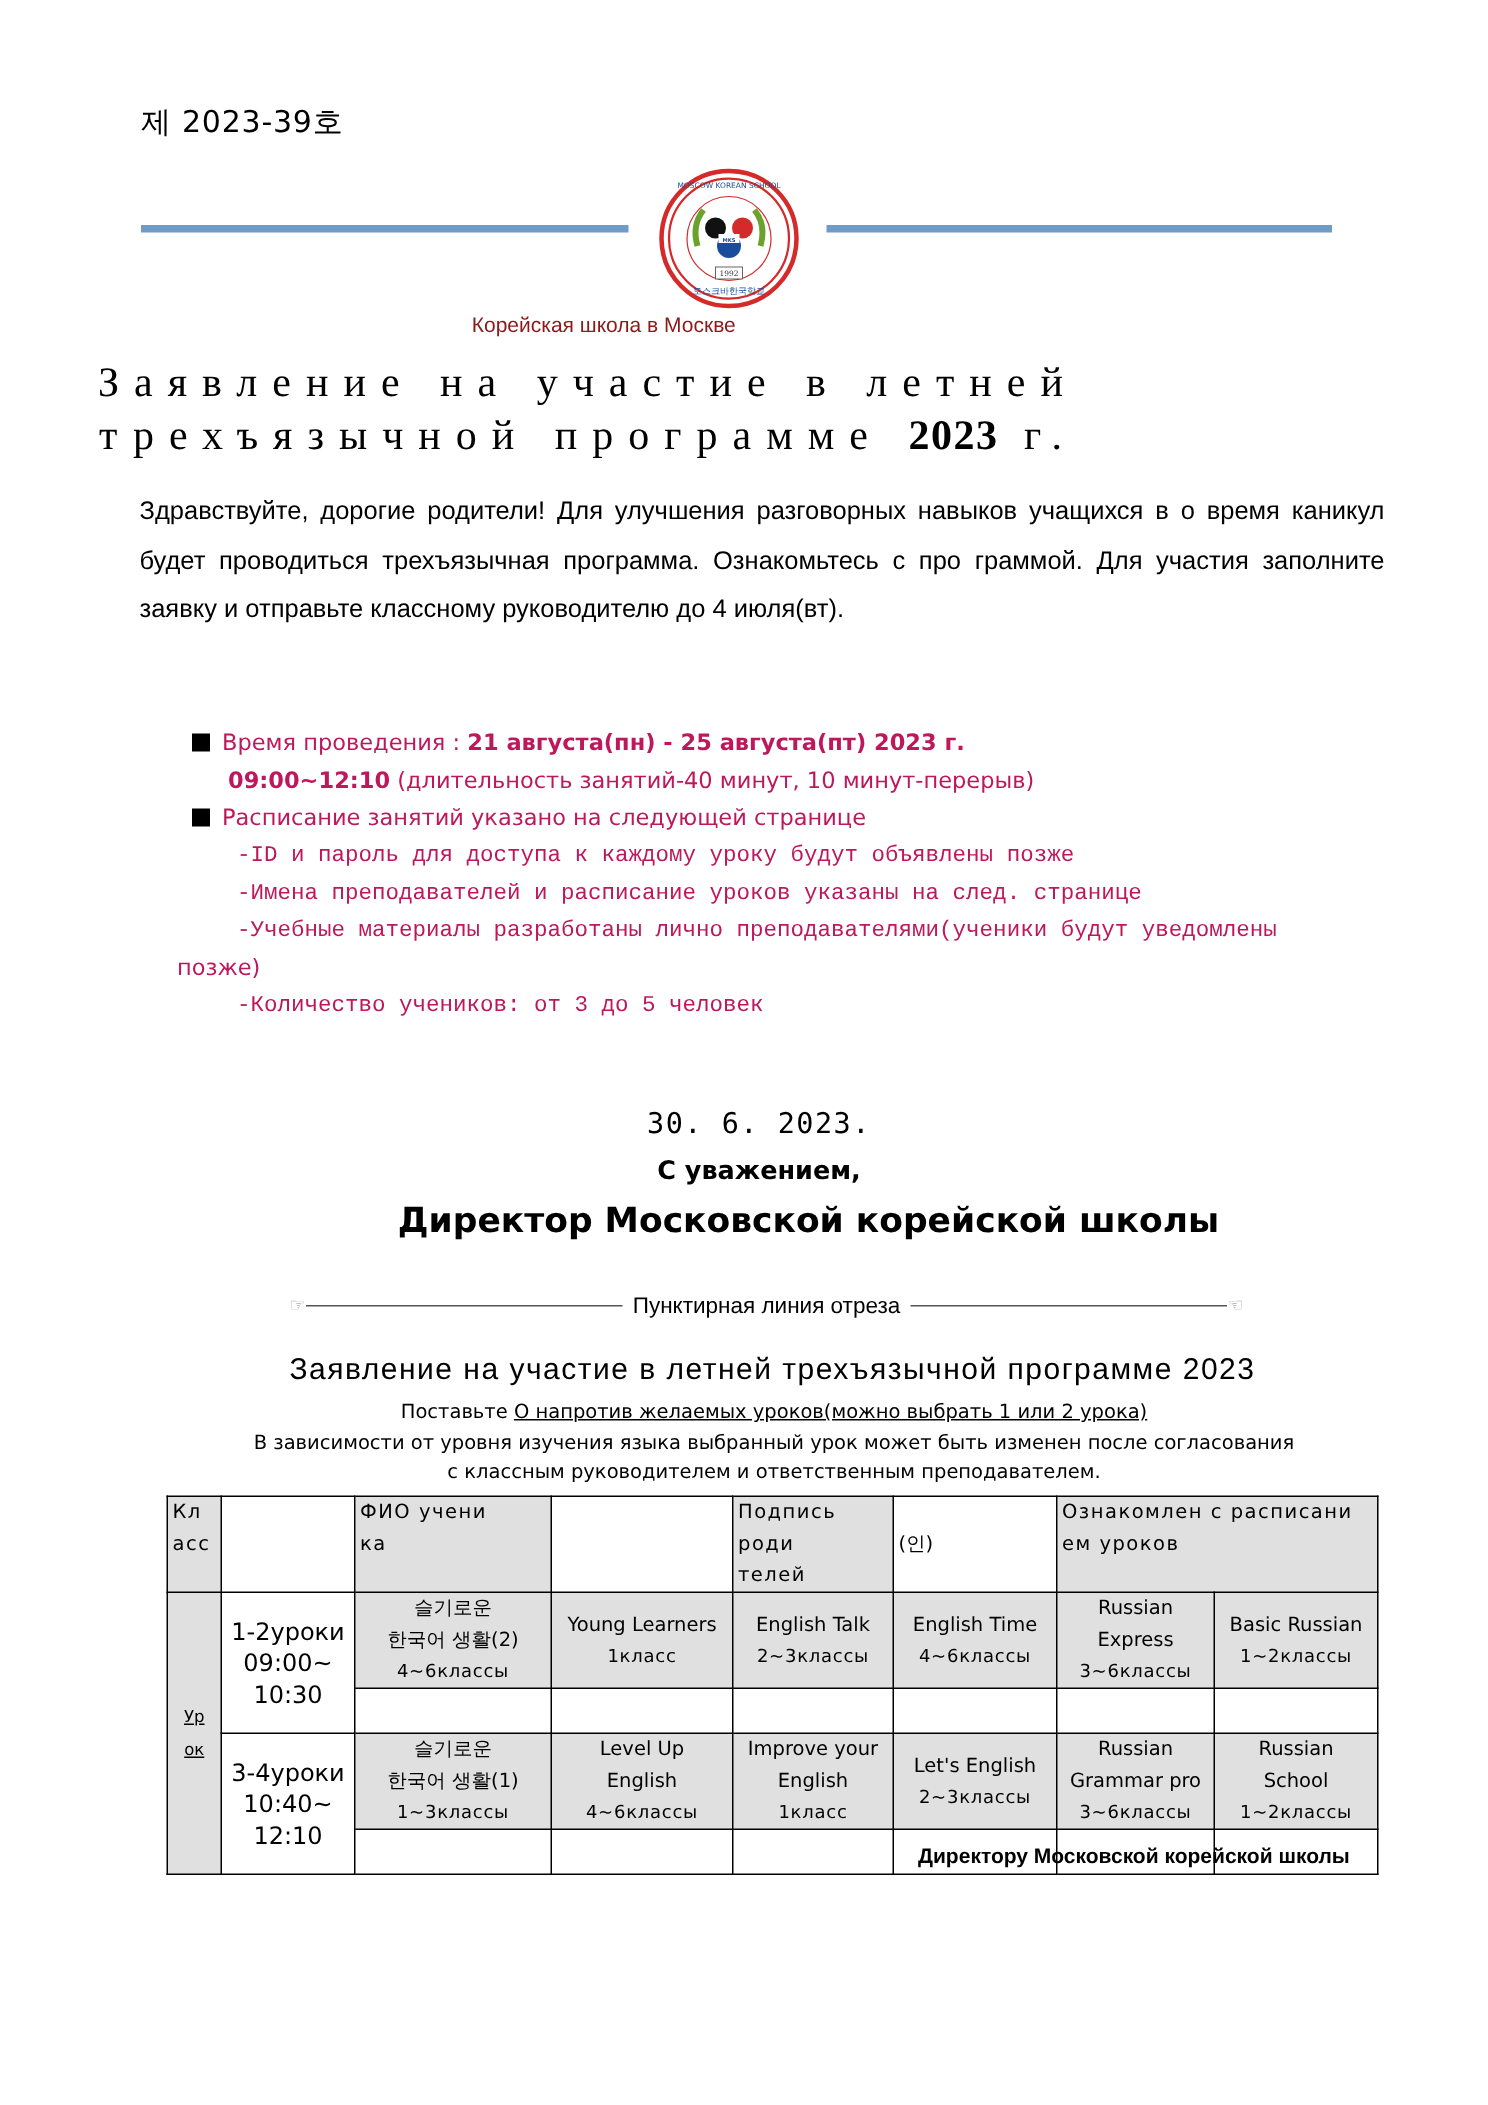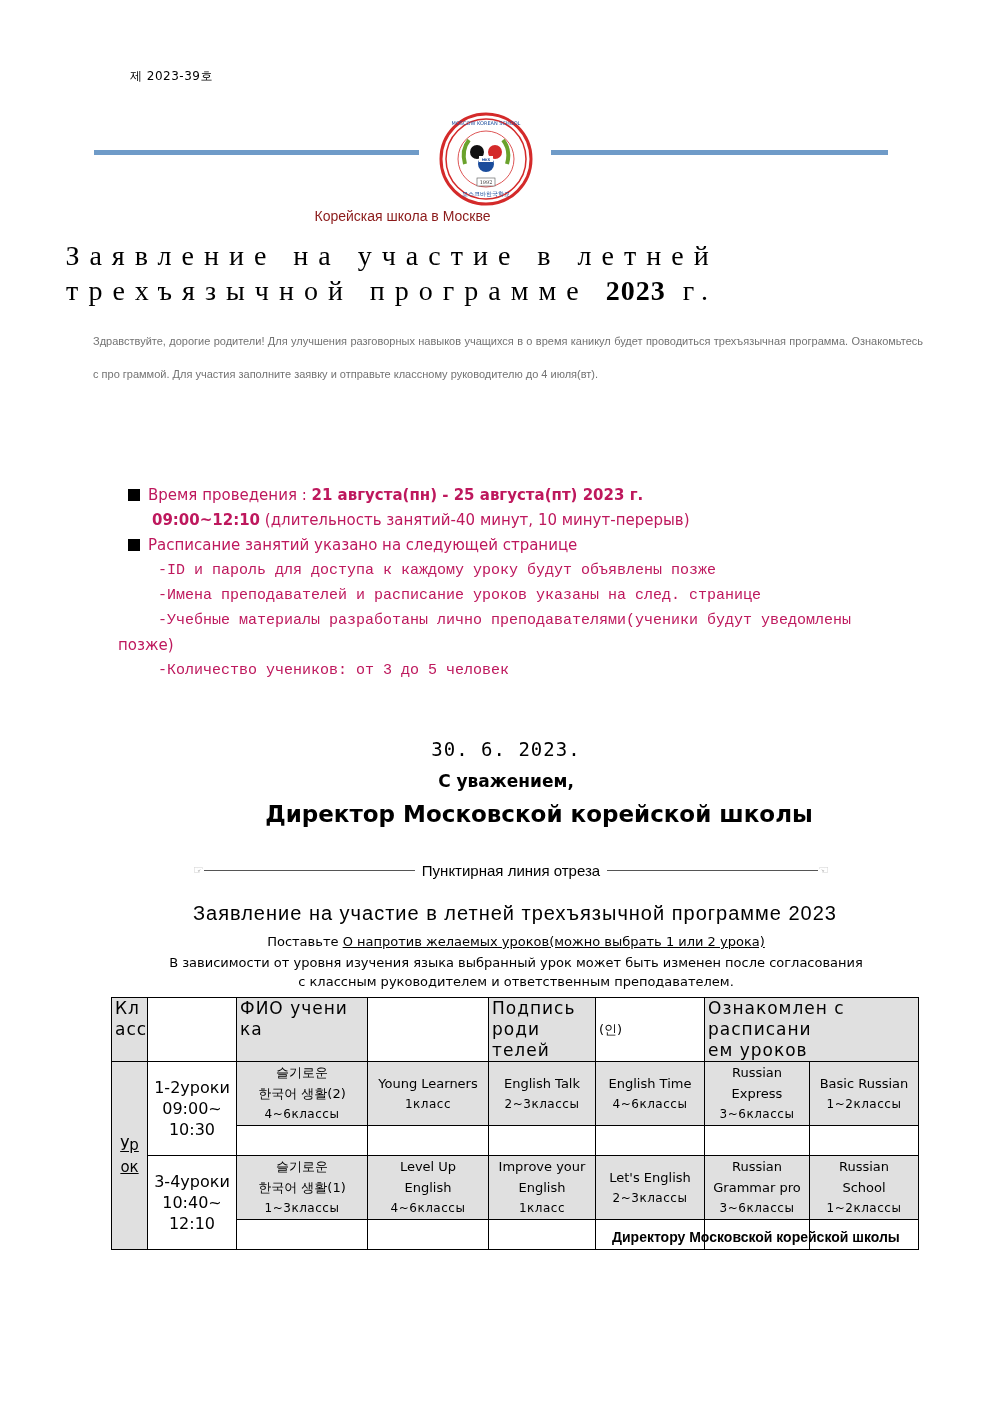--- a/index.html
+++ b/index.html
@@ -1,26 +1,26 @@
 <!DOCTYPE html>
 <html><head>
 <meta charset="utf-8">
 <style>
   html, body { margin: 0; padding: 0; background: #ffffff; }
   body { width: 992px; height: 1403px; position: relative; overflow: hidden; color: #000; font-family: "DejaVu Sans", sans-serif; }
   .abs { position: absolute; }
-  .docno { left: 94px; top: 68px; font-size: 12px; letter-spacing: 0.5px; margin-left: 36px; }
+  .docno { left: 94px; top: 68px; font-size: 20px; letter-spacing: 0.5px; }
   .hline { height: 5px; background: #6f9bc8; top: 150px; }
   .hline.left { left: 94px; width: 325px; }
   .hline.right { left: 551px; width: 337px; }
   .logo { left: 439px; top: 112px; width: 94px; height: 94px; }
   .school-name { left: 0; width: 805px; top: 208px; text-align: center; color: #8b1a1a; font-size: 14px; font-family: "Liberation Sans", sans-serif; }
   .title { left: 0; width: 784px; top: 238px; text-align: center; font-family: "Liberation Serif", serif; font-size: 28px; line-height: 35px; letter-spacing: 10px; }
   .title .yr { font-weight: bold; letter-spacing: 1px; }
-  .intro { left: 93px; width: 830px; top: 325px; font-size: 11px; line-height: 32.5px; font-family: "Liberation Sans", sans-serif; color: #737373; text-align: justify; }
+  .intro { left: 93px; width: 830px; top: 325px; font-size: 17px; line-height: 32.5px; font-family: "Liberation Sans", sans-serif; color: #000000; text-align: justify; }
   .list { left: 128px; top: 483px; width: 800px; font-size: 15px; line-height: 25px; color: #be185d; }
   .list .row { white-space: nowrap; }
   .list .sq { display: inline-block; width: 12px; height: 12px; background: #000; margin-right: 8px; vertical-align: -1px; }
   .list .ind1 { padding-left: 24px; }
   .list .ind2 { padding-left: 30px; font-family: Liberation Mono, monospace; }
   .list .wrap { margin-left: -10px; }
   .b { font-weight: bold; }
   .date { left: 0; width: 1012px; top: 738px; text-align: center; font-size: 19px; letter-spacing: 1px; font-family: "DejaVu Sans Mono", monospace; }
   .regards { left: 0; width: 1012px; top: 771px; text-align: center; font-size: 17px; font-weight: bold; }
   .director { left: 0; width: 1078px; top: 801px; text-align: center; font-size: 23px; font-weight: bold; }
@@ -28,26 +28,26 @@
   .cutline .dash { flex: 1; height: 1px; background: #555; }
   .cutline .hand { font-size: 12px; color: #aaa; }
   .cutline .cut-label { padding: 0 7px; font-size: 15px; font-family: "Liberation Sans", sans-serif; }
   .form-title { left: 0; width: 1030px; top: 902px; text-align: center; font-size: 20px; letter-spacing: 1px; font-family: "Liberation Sans", sans-serif; }
   .form-note { left: 0; width: 1032px; top: 934px; text-align: center; font-size: 13px; }
   .form-note u { text-decoration: underline; }
   .form-cond { left: 0; width: 1032px; top: 953px; text-align: center; font-size: 13px; line-height: 19px; }
   table.grid { position: absolute; left: 111px; top: 997px; width: 807px; border-collapse: collapse; table-layout: fixed; font-size: 13px; }
   table.grid td { border: 1px solid #000; padding: 0 3px; text-align: center; vertical-align: middle; line-height: 21px; }
   table.grid td.gray { background: #e0e0e0; }
-  table.grid td.hdr { text-align: left; font-size: 17px; letter-spacing: 1px; vertical-align: top; line-height: 21px; }
+  table.grid td.hdr { text-align: left; font-size: 13px; letter-spacing: 1px; vertical-align: top; line-height: 21px; }
   table.grid tr.r0 td { height: 40px; }
   table.grid tr.ra td { height: 58px; }
   table.grid tr.rb td { height: 29px; }
   table.grid td.lesson { line-height: 21px; font-size: 16px; }
-  table.grid td.uroq { font-size: 15px; line-height: 22px; text-decoration: underline; }
+  table.grid td.uroq { font-size: 11px; line-height: 22px; text-decoration: underline; }
   .cell-sub { font-size: 12px; letter-spacing: 0.5px; }
   .footer-to { left: 612px; top: 1229px; font-size: 14px; font-family: "Liberation Sans", sans-serif; font-weight: bold; }
 </style>
 </head>
 <body>
 
 <div class="abs docno">제 2023-39호</div>
 
 <div class="abs hline left"></div>
 <div class="abs hline right"></div>

